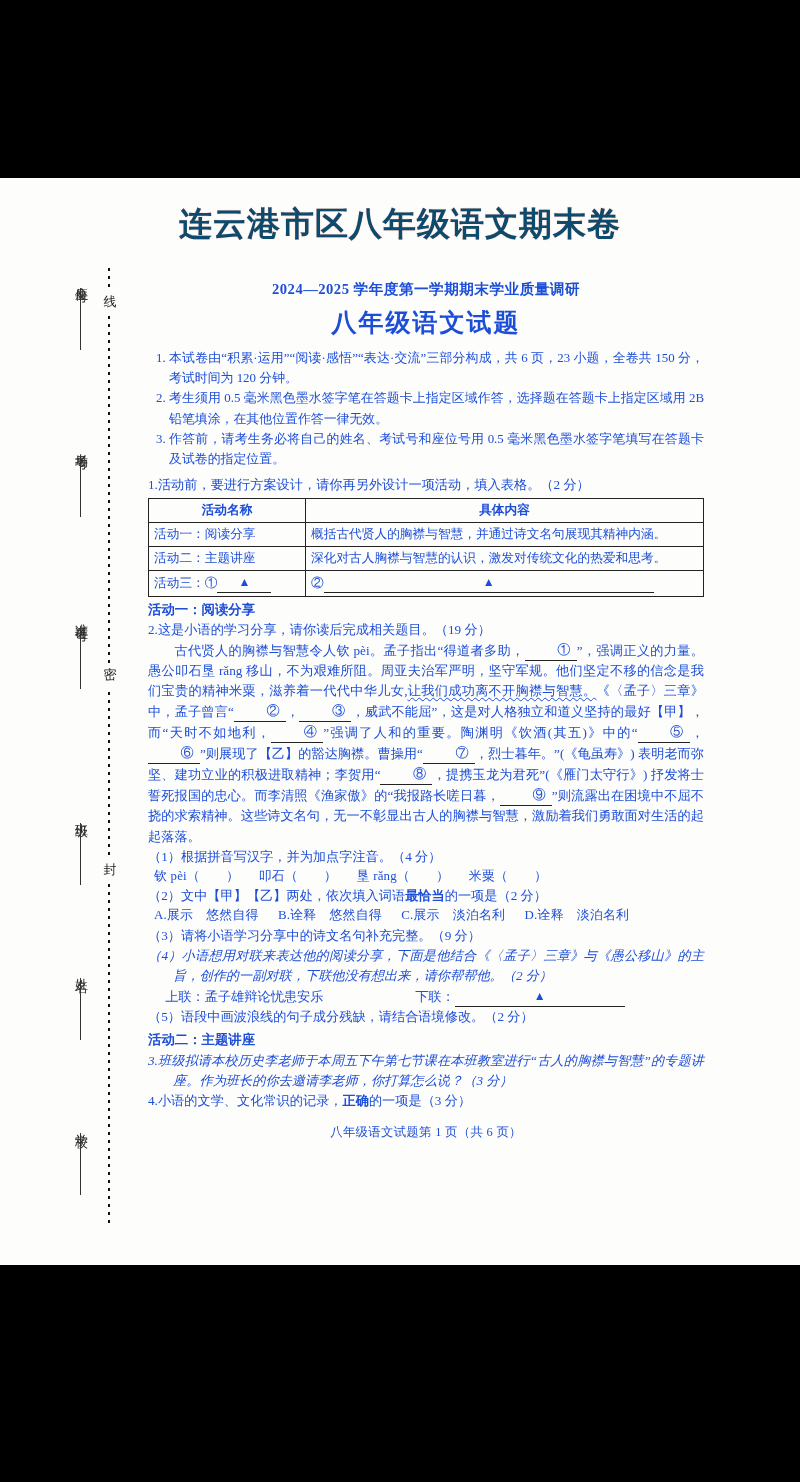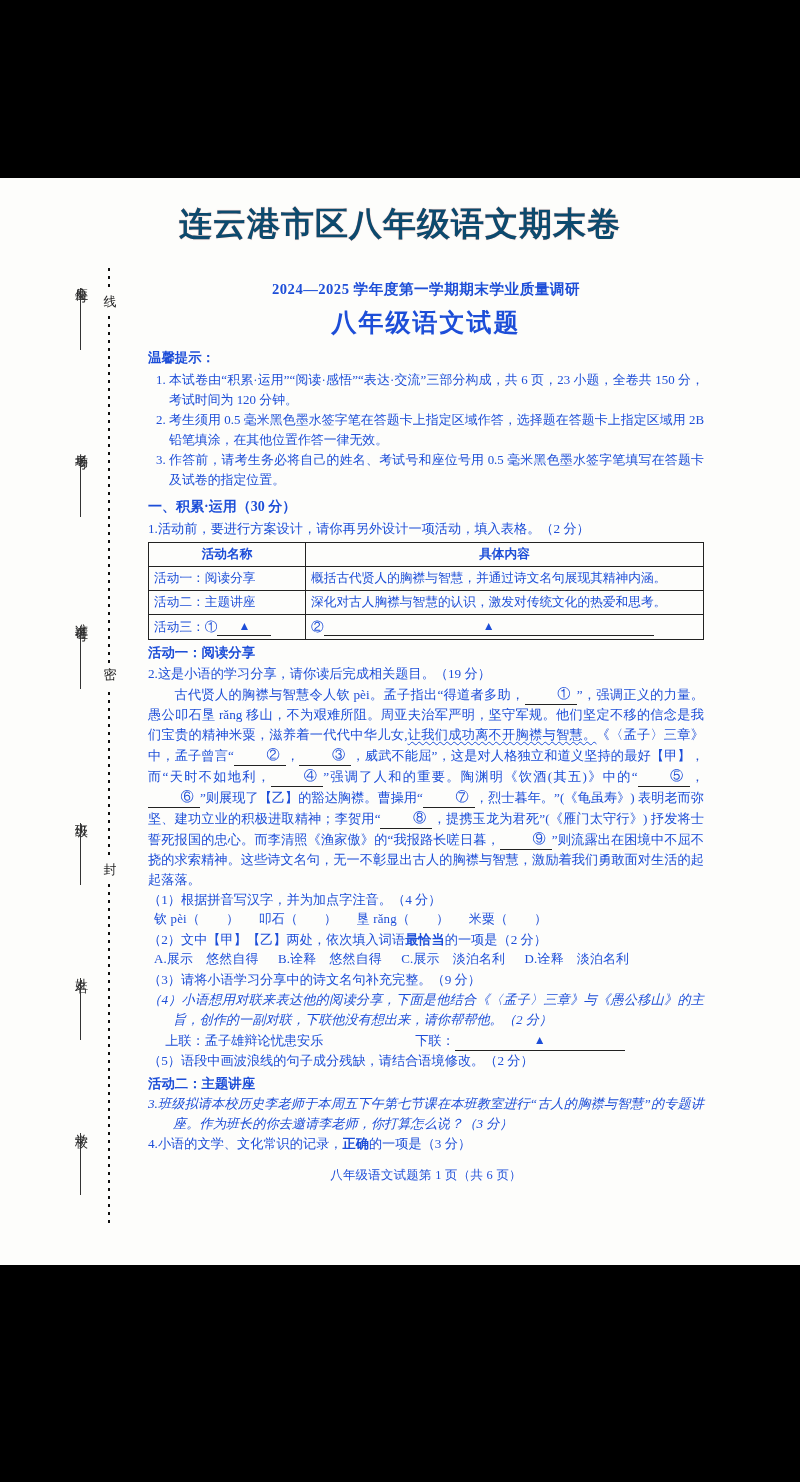--- a/index.html
+++ b/index.html
@@ -268,28 +268,26 @@
       <div class="v-field" style="top:545px;"><span>班级</span><span class="rule"></span></div>
       <div class="v-field" style="top:700px;"><span>姓名</span><span class="rule"></span></div>
       <div class="v-field" style="top:855px;"><span>学校</span><span class="rule"></span></div>
     </div>
 
     <div class="doc">
 
       <div class="subhead">2024—2025 学年度第一学期期末学业质量调研</div>
       <div class="maintitle">八年级语文试题</div>
 
-      <div class="tips-head">温馨提示：</div>
       <ol class="tips">
         <li>本试卷由“积累·运用”“阅读·感悟”“表达·交流”三部分构成，共 6 页，23 小题，全卷共 150 分，考试时间为 120 分钟。</li>
         <li>考生须用 0.5 毫米黑色墨水签字笔在答题卡上指定区域作答，选择题在答题卡上指定区域用 2B 铅笔填涂，在其他位置作答一律无效。</li>
         <li>作答前，请考生务必将自己的姓名、考试号和座位号用 0.5 毫米黑色墨水签字笔填写在答题卡及试卷的指定位置。</li>
       </ol>
 
-      <div class="sec-head">一、积累·运用（30 分）</div>
       <p class="para">1.活动前，要进行方案设计，请你再另外设计一项活动，填入表格。（2 分）</p>
 
       <table class="plan">
         <tbody>
             <tr>
           <th class="name">活动名称</th>
           <th>具体内容</th>
         </tr>
         <tr>
           <td class="name">活动一：阅读分享</td>

